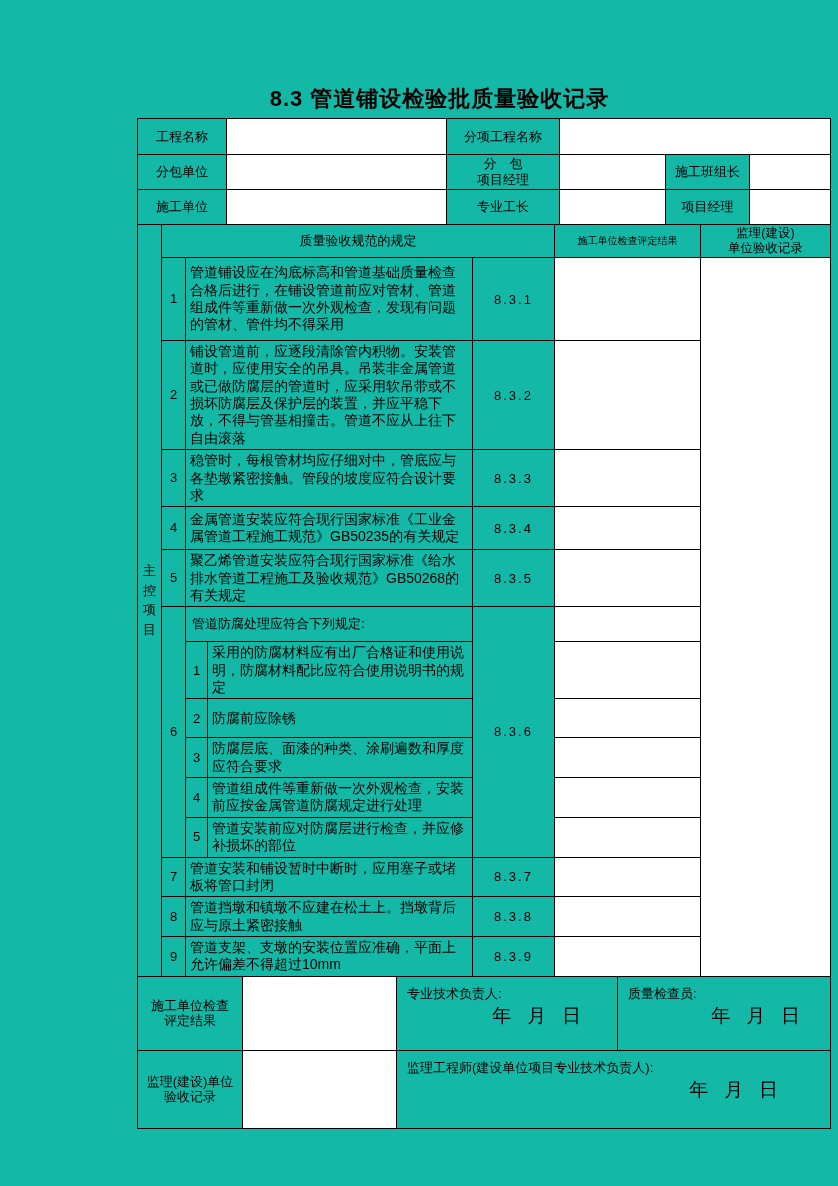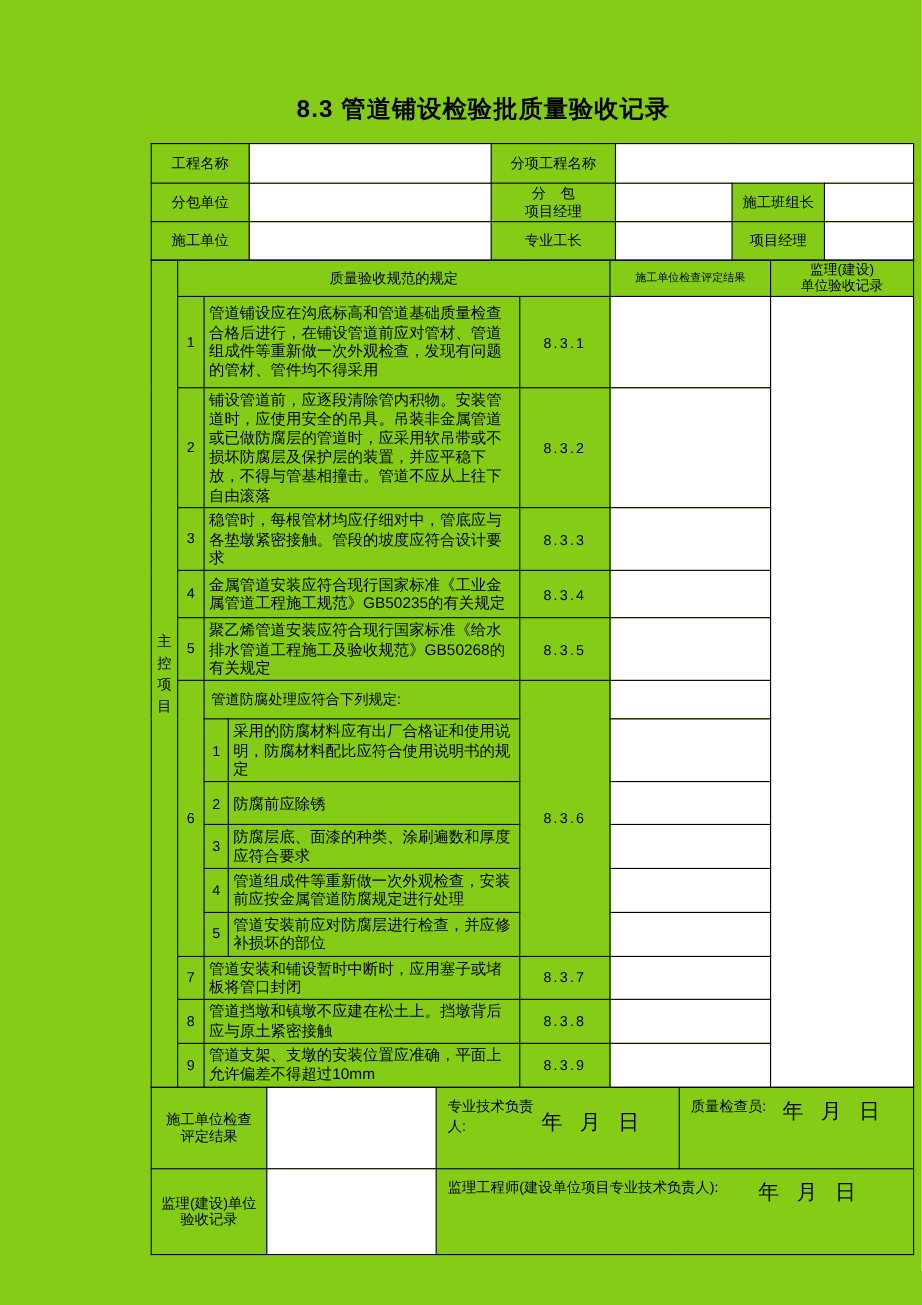--- a/index.html
+++ b/index.html
@@ -1,34 +1,34 @@
 <!DOCTYPE html>
 <html><head>
 <meta charset="utf-8">
 <style>
   html,body{margin:0;padding:0;background:#fff;}
   body{width:838px;height:1186px;font-family:"Liberation Sans","DejaVu Sans",sans-serif;color:#000;}
-  .page{position:relative;width:838px;height:1186px;background:#84cc16;overflow:hidden;}
+  .page{position:relative;width:838px;height:1186px;background:#14b8a6;overflow:hidden;}
   .doc-title{position:absolute;left:93px;top:84px;width:693px;text-align:center;
              font-size:22px;font-weight:bold;letter-spacing:1px;}
-  .wrap{position:absolute;left:93px;top:130px;width:693px;padding-left:44px;}
+  .wrap{position:absolute;left:93px;top:118px;width:693px;padding-left:44px;}
   table{border-collapse:collapse;table-layout:fixed;width:693px;}
   .t2,.t3{margin-top:-1px;}
   td{border:1px solid #000;padding:1px 3px;font-size:13px;vertical-align:middle;
      overflow:hidden;word-break:break-all;}
   .lbl{text-align:center;line-height:1.2;}
   .preline{white-space:pre-line;}
   .txt{font-size:14px;line-height:1.24;text-align:left;padding:2px 4px;}
   .code{text-align:center;letter-spacing:2px;font-size:13px;}
   .blank{background:#fff;}
   .vert{padding:0;}
   .vert .vtxt{width:15px;margin:0 auto;line-height:1.5;font-size:13px;text-align:center;}
   .subhead{font-size:13px;padding:2px 6px;}
   .sig{vertical-align:top;padding:0;}
-  .sig .inner{display:flex;flex-direction:row;justify-content:space-between;height:100%;
+  .sig .inner{display:flex;flex-direction:column;justify-content:center;height:100%;
               box-sizing:border-box;padding:8px 6px 12px 10px;}
   .sig .date{align-self:flex-end;white-space:pre;font-size:19px;}
   .siglabel{font-size:13px;}
 </style>
 </head>
 <body>
 
 <div class="page">
 
   <div class="doc-title">8.3 管道铺设检验批质量验收记录</div>

